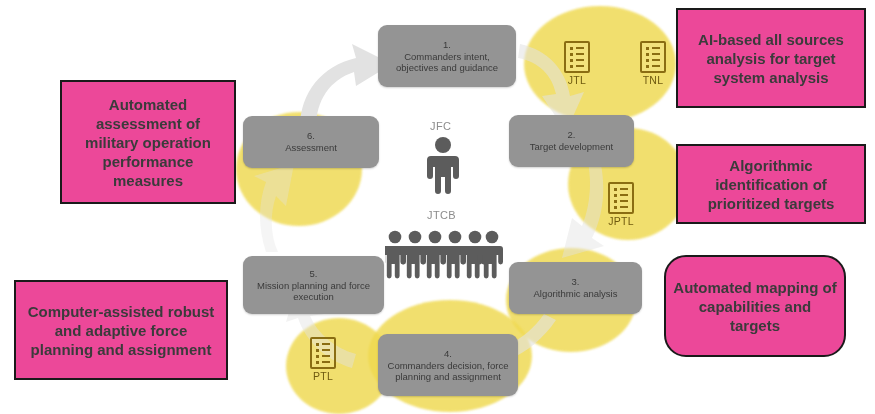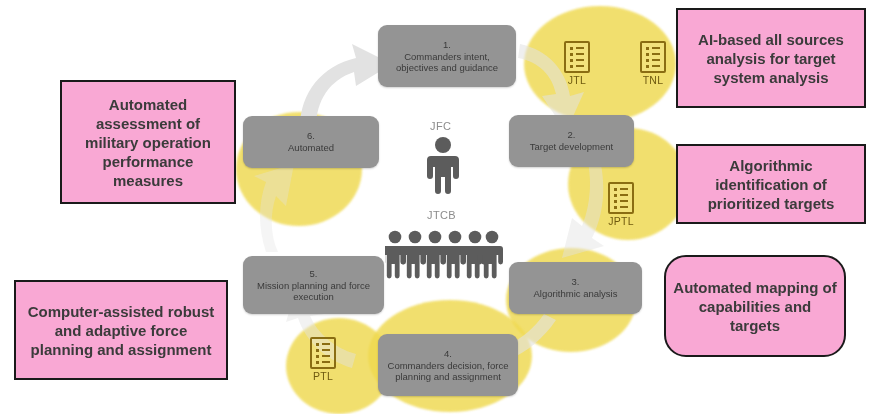--- a/index.html
+++ b/index.html
@@ -28,21 +28,21 @@
   .docicon .row{display:flex;align-items:center;gap:3px;}
   .docicon .sq{width:3px;height:3px;background:#8a6d12;}
   .docicon .ln{height:2px;background:#8a6d12;flex:1;}
   .docicon .cap{font-size:10.5px;color:#6f5a0f;margin-top:1px;letter-spacing:.3px;}
 
   
   .person{position:absolute;}
   .p-label{position:absolute;font-size:11px;color:#8c8c8c;letter-spacing:.4px;}
 
   
-  .callout{position:absolute;background:#f9a8d4;border:2.5px solid #1a1a1a;
+  .callout{position:absolute;background:#ec4899;border:2.5px solid #1a1a1a;
         display:flex;align-items:center;justify-content:center;text-align:center;
         box-sizing:border-box;padding:4px 6px;}
   .callout span{font-size:15px;font-weight:bold;line-height:19px;color:#3b3b3b;}
 </style>
 </head>
 <body>
 
 <div id="stage">
 
   <div class="blob" style="left:524px;top:6px;width:152px;height:116px;"></div>
@@ -95,21 +95,21 @@
     <div class="lbl">Commanders decision, force planning and assignment</div>
   </div>
 
   <div class="step" style="left:243px;top:256px;width:141px;height:58px;">
     <div class="num">5.</div>
     <div class="lbl">Mission planning and force execution</div>
   </div>
 
   <div class="step" style="left:243px;top:116px;width:136px;height:52px;">
     <div class="num">6.</div>
-    <div class="lbl">Automated</div>
+    <div class="lbl">Assessment</div>
   </div>
 
   <div class="docicon" style="left:564px;top:41px;">
     <div class="glyph">
       <div class="row">
           <div class="sq"></div>
           <div class="ln"></div>
         </div>
       <div class="row">
           <div class="sq"></div>

